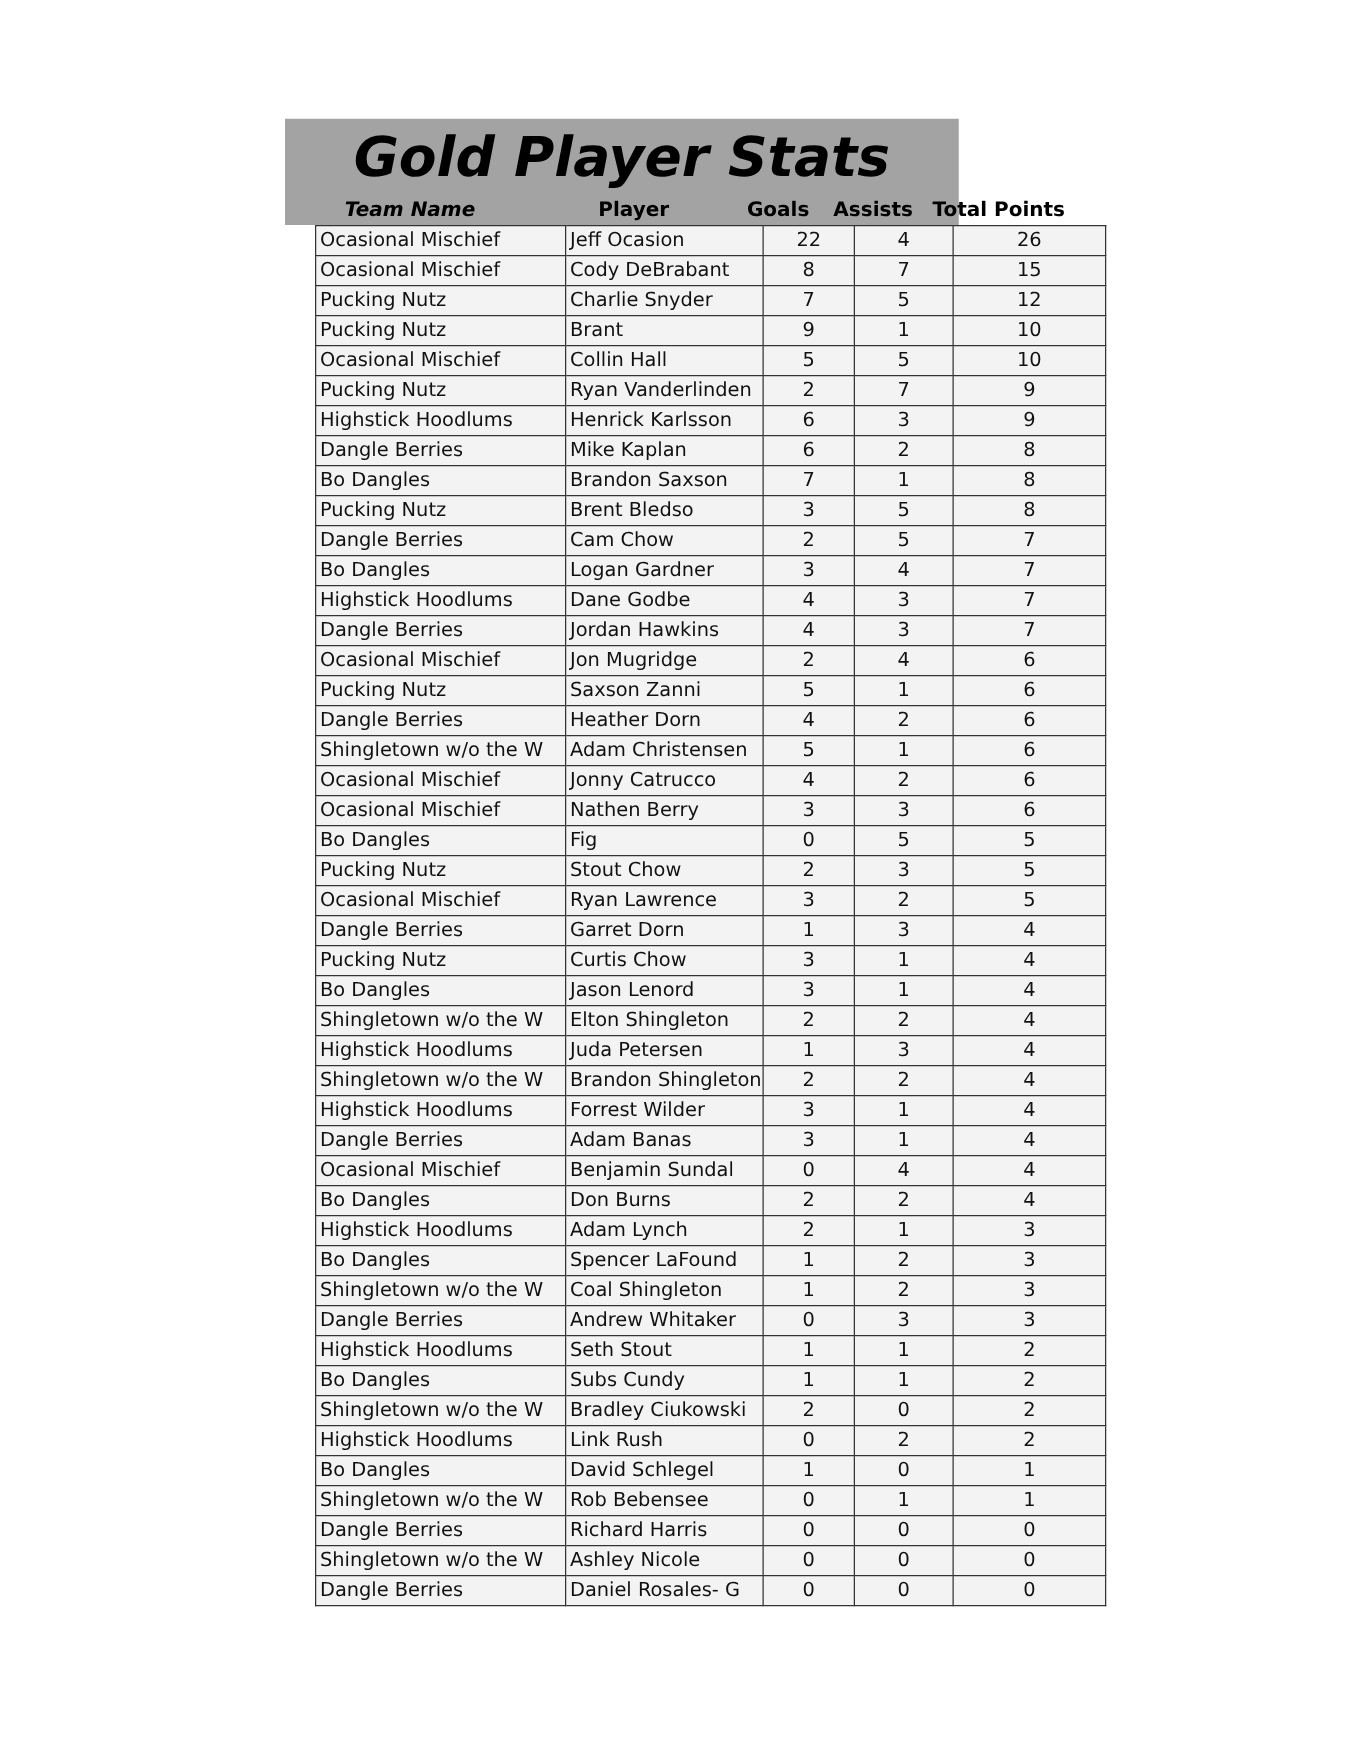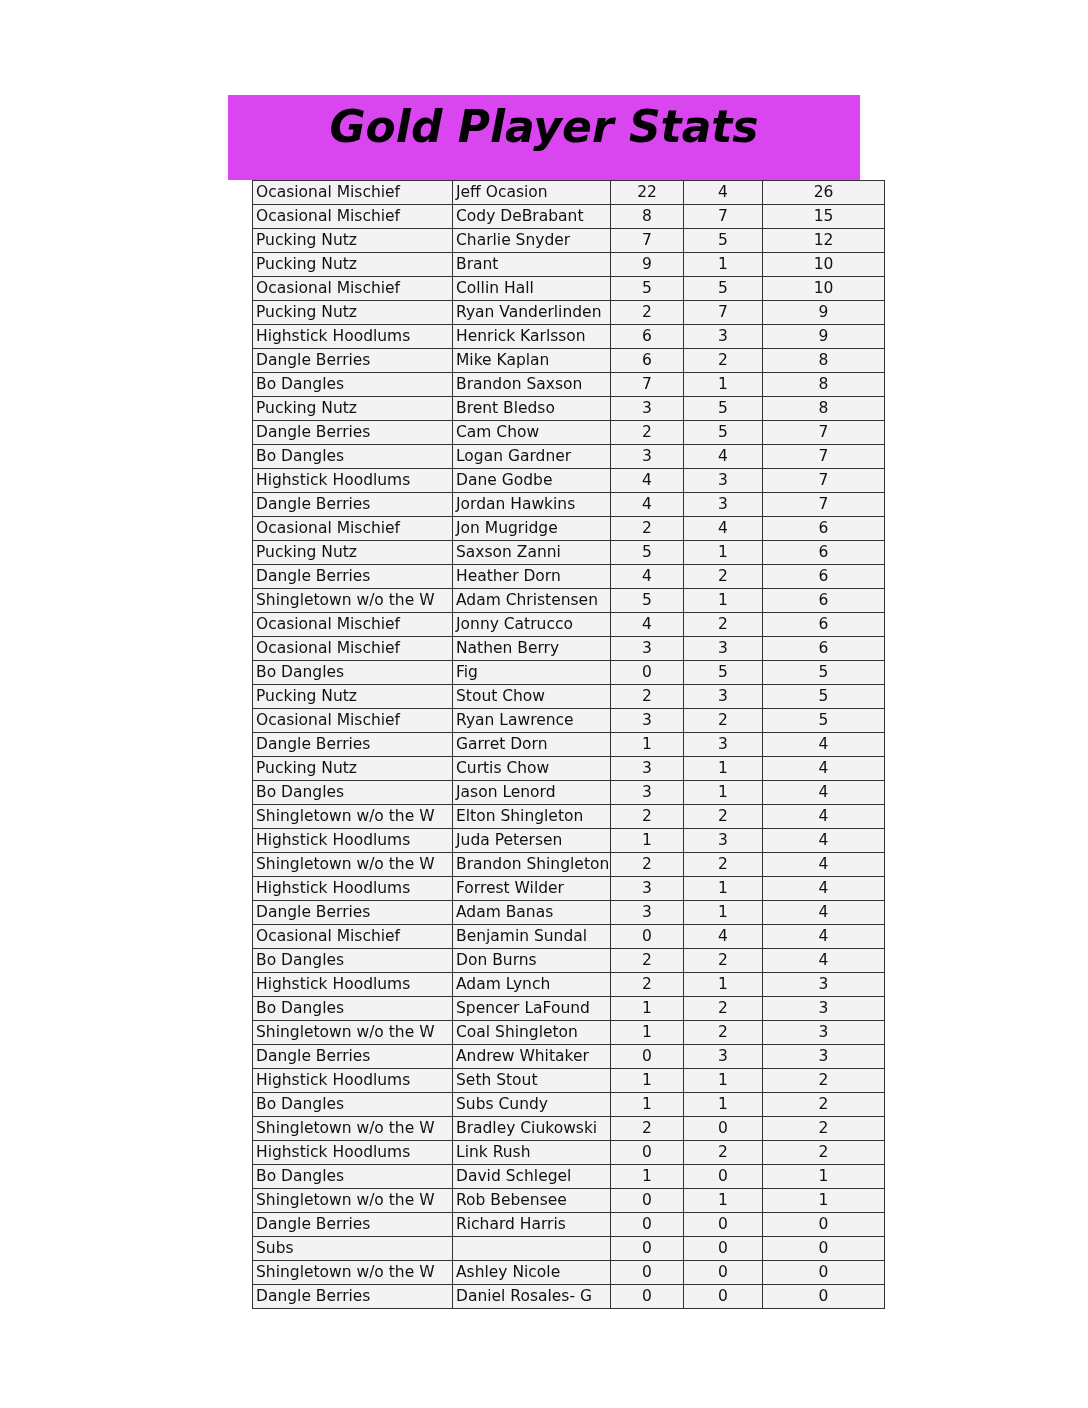--- a/index.html
+++ b/index.html
@@ -1,37 +1,44 @@
 <!DOCTYPE html>
 <html><head>
   <meta charset="utf-8">
   <style>
     html, body { margin: 0; padding: 0; background: #ffffff; }
     body { width: 1088px; height: 1408px; position: relative; font-family: "DejaVu Sans", "Liberation Sans", sans-serif; }
     .sheet { position: absolute; left: 228px; top: 95px; width: 632px; }
-    .header-band { background: #d946ef; width: 632px; height: 85px; position: relative; }
+    .header-band { background: #a3a3a3; width: 539px; height: 85px; position: relative; }
     .title { position: absolute; left: 0; right: 0; top: 4px; text-align: center; font-size: 44px; font-weight: bold; font-style: italic; color: #000; letter-spacing: 0px; line-height: 56px; }
     .col-headers { position: absolute; left: 0; top: 62px; height: 22px; width: 632px; }
     .col-headers span { position: absolute; top: 0; text-align: center; font-weight: bold; font-size: 16px; line-height: 22px; color: #000; }
     .h-team { left: 0; width: 200px; font-style: italic; }
     .h-player { left: 200px; width: 158px; }
     .h-goals { left: 358px; width: 73px; }
     .h-assists { left: 431px; width: 79px; }
     .h-total { left: 510px; width: 122px; }
     table { border-collapse: collapse; width: 632px; table-layout: fixed; }
     td { border: 1px solid #333; background: #f3f3f3; height: 23px; padding: 0 3px; font-size: 15.5px; color: #111; white-space: nowrap; overflow: hidden; line-height: 23px; }
     td.num { text-align: center; padding: 0; }
     table { border: 1.5px solid #222; margin-left: 24px; }
   </style>
 </head>
 <body>
 
 <div class="sheet">
   <div class="header-band">
     <div class="title">Gold Player Stats</div>
+    <div class="col-headers">
+      <span class="h-team">Team Name</span>
+      <span class="h-player">Player</span>
+      <span class="h-goals">Goals</span>
+      <span class="h-assists">Assists</span>
+      <span class="h-total">Total Points</span>
+    </div>
   </div>
   <table>
     <colgroup>
       <col style="width:200px">
       <col style="width:158px">
       <col style="width:73px">
       <col style="width:79px">
       <col style="width:122px">
     </colgroup>
     <tbody id="stats-body">
@@ -337,27 +344,20 @@
           <td class="num">1</td>
         </tr>
         <tr>
           <td>Dangle Berries</td>
           <td>Richard Harris</td>
           <td class="num">0</td>
           <td class="num">0</td>
           <td class="num">0</td>
         </tr>
         <tr>
-          <td>Subs</td>
-          <td></td>
-          <td class="num">0</td>
-          <td class="num">0</td>
-          <td class="num">0</td>
-        </tr>
-        <tr>
           <td>Shingletown w/o the W</td>
           <td>Ashley Nicole</td>
           <td class="num">0</td>
           <td class="num">0</td>
           <td class="num">0</td>
         </tr>
         <tr>
           <td>Dangle Berries</td>
           <td>Daniel Rosales- G</td>
           <td class="num">0</td>

